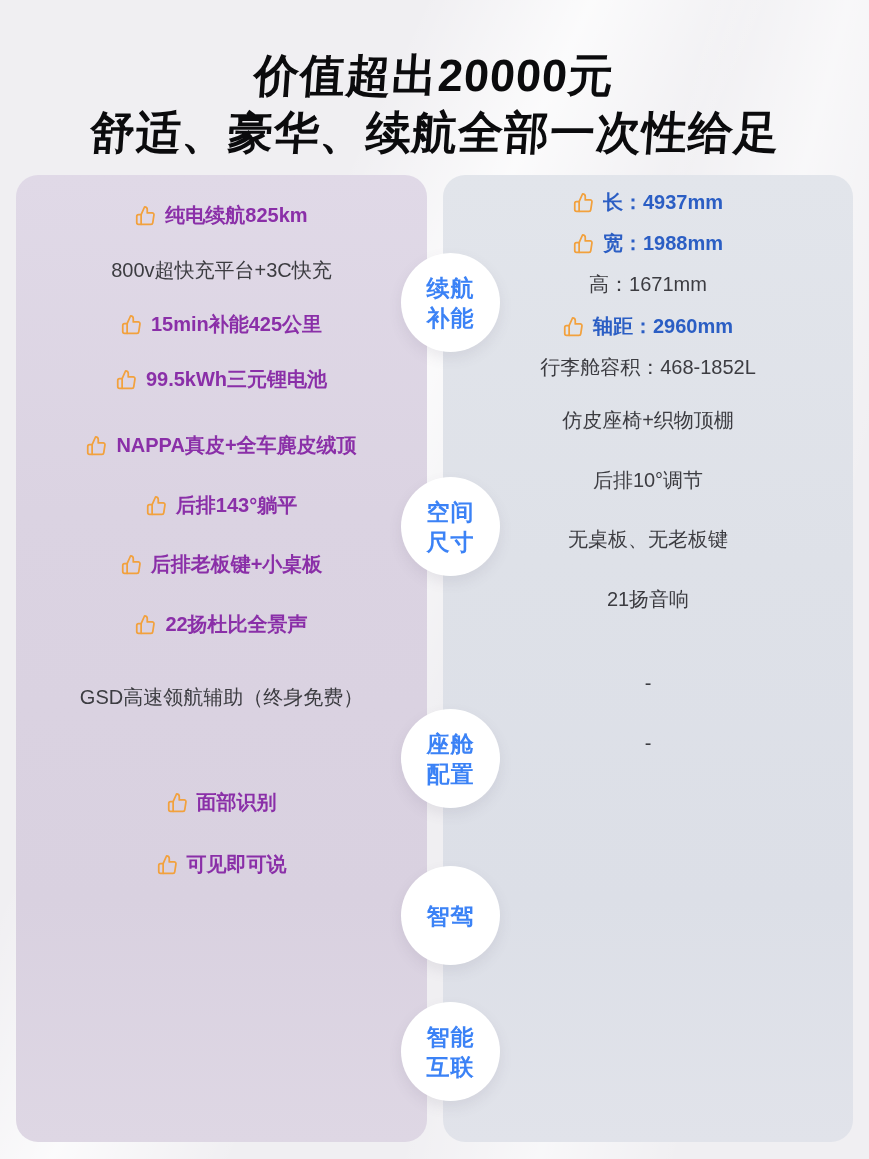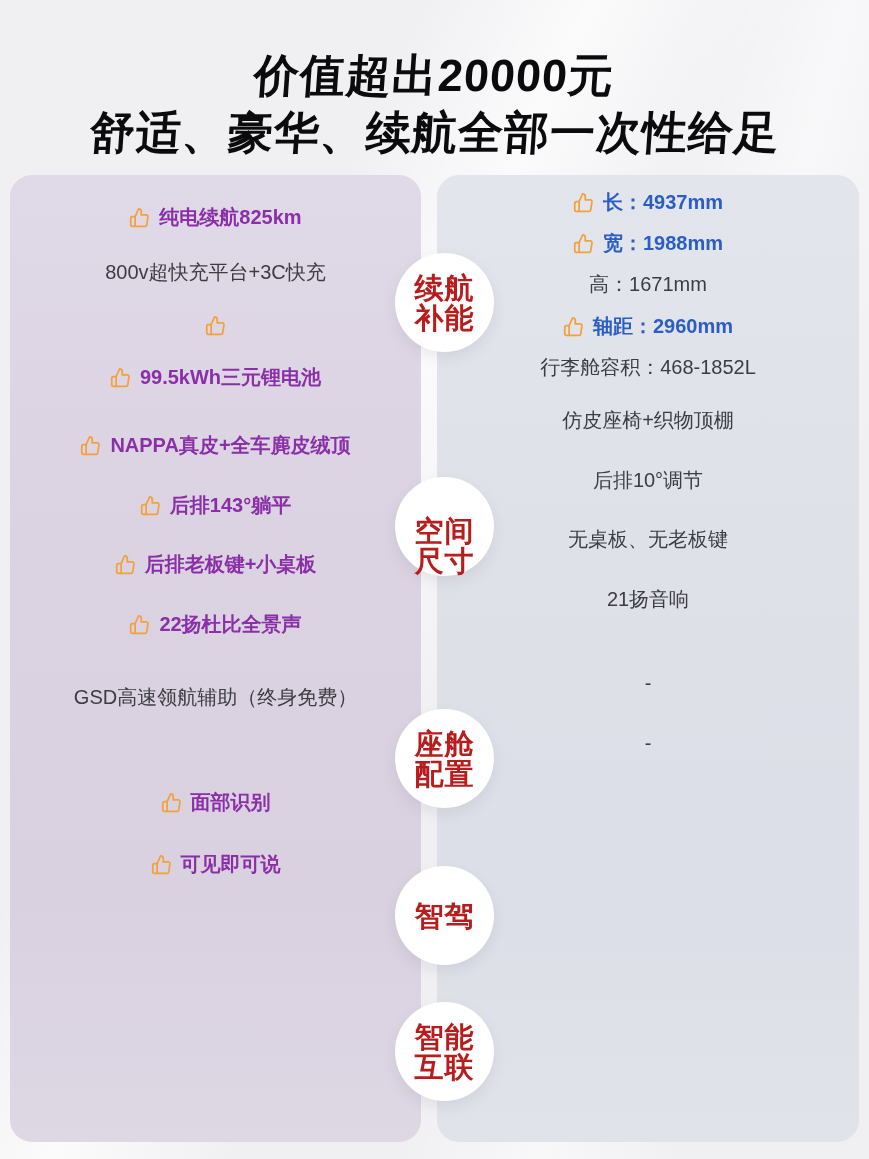--- a/index.html
+++ b/index.html
@@ -34,21 +34,21 @@
     line-height: 57px;
     letter-spacing: 1px;
     transform: skewX(-4deg);
     white-space: nowrap;
   }
 
   
   .compare {
     position: relative;
     height: 967px;
-    margin: 0 10px;
+    margin: 0 16px;
     display: flex;
     gap: 16px;
   }
   .card {
     height: 967px;
     border-radius: 22px;
     overflow: hidden;
   }
   .card.left {
     width: 411px;
@@ -91,29 +91,29 @@
     background: #ffffff;
     box-shadow: 0 6px 14px rgba(90, 80, 110, 0.10);
     display: flex;
     flex-direction: column;
     align-items: center;
     justify-content: center;
     z-index: 3;
   }
   .circle span {
     display: block;
-    font-size: 29px;
+    font-size: 23px;
     font-weight: 800;
     line-height: 30px;
-    color: #b91c1c;
+    color: #3b82f6;
     letter-spacing: 1px;
     text-align: center;
   }
   .circle.c1 { top: 78px; }
-  .circle.c2 { top: 302px; justify-content: flex-end; }
+  .circle.c2 { top: 302px; }
   .circle.c3 { top: 534px; }
   .circle.c4 { top: 691px; }
   .circle.c5 { top: 827px; }
 </style>
 </head>
 <body>
 
 <svg width="0" height="0" style="position:absolute">
   <defs>
     <g id="thumb-up">
@@ -146,20 +146,21 @@
         <div class="row">
 
           <span class="txt">800v超快充平台+3C快充</span>
         </div>
         <div class="row hl">
           <span class="thumb">
               <svg viewBox="0 0 24 24" fill="none" stroke="#f2a13d" stroke-width="2" stroke-linecap="round" stroke-linejoin="round">
                 <use href="#thumb-up"></use>
               </svg>
             </span>
+          <span class="txt">15min补能425公里</span>
         </div>
         <div class="row hl">
           <span class="thumb">
               <svg viewBox="0 0 24 24" fill="none" stroke="#f2a13d" stroke-width="2" stroke-linecap="round" stroke-linejoin="round">
                 <use href="#thumb-up"></use>
               </svg>
             </span>
           <span class="txt">99.5kWh三元锂电池</span>
         </div>
       </div>

